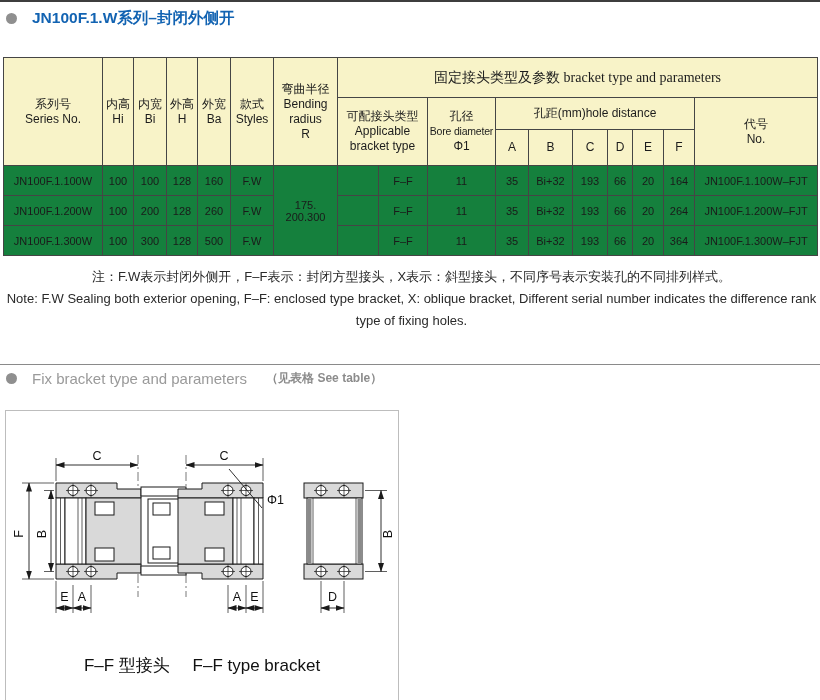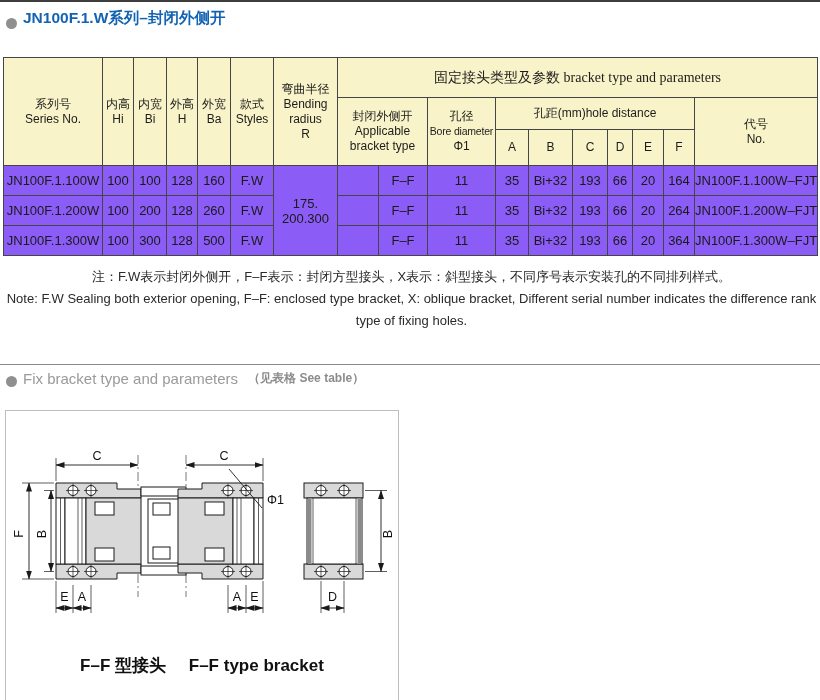--- a/index.html
+++ b/index.html
@@ -1,45 +1,45 @@
 <!DOCTYPE html>
 <html><head>
 <meta charset="utf-8">
 <style>
   html,body{margin:0;padding:0;}
   body{width:820px;height:700px;overflow:hidden;background:#ffffff;position:relative;
        font-family:"Liberation Sans", sans-serif;color:#1a1a1a;}
   .top-rule{position:absolute;top:0;left:0;width:820px;height:2px;background:#3d3d3d;}
-  .sec-title{position:absolute;display:flex;align-items:flex-end;gap:6px;white-space:nowrap;}
+  .sec-title{position:absolute;display:flex;align-items:center;gap:15px;white-space:nowrap;}
   .bullet{width:11px;height:11px;border-radius:50%;background:#8f8f8f;flex:0 0 auto;}
   .t-zh{color:#1263b2;font-weight:bold;font-size:15.5px;}
   .t-en{color:#9a9a9a;font-size:15px;}
   .t-hint{color:#8c8c8c;font-size:12px;margin-left:4px;font-weight:bold;}
   #title1{top:8px;left:6px;}
   #title2{top:370px;left:6px;}
   .divider{position:absolute;top:364px;left:0;width:820px;height:1px;background:#8a8a8a;}
 
   table.spec{position:absolute;top:57px;left:3px;width:814px;border-collapse:collapse;
              table-layout:fixed;}
   table.spec th, table.spec td{border:1px solid #454545;text-align:center;vertical-align:middle;
              padding:0;overflow:hidden;}
   table.spec thead th{background:#f8f3c8;font-weight:normal;font-size:12px;line-height:15px;color:#1c1c1c;}
   table.spec thead tr:nth-child(1){height:40px;}
   table.spec thead tr:nth-child(2){height:32px;}
   table.spec thead tr:nth-child(3){height:36px;}
   table.spec tbody tr{height:30px;}
-  table.spec tbody td{font-size:13px;background:#8b5cf6;}
+  table.spec tbody td{font-size:11px;background:#15803d;}
   .small{font-size:10.5px;letter-spacing:-0.2px;}
   .notes{position:absolute;top:266px;left:4px;width:815px;font-size:13px;color:#2a2a2a;line-height:22px;text-align:center;}
   .notes p{margin:0;}
 
   .draw-box{position:absolute;top:410px;left:5px;width:392px;height:300px;
             border:1px solid #bdbdbd;background:#fff;}
   .caption{position:absolute;top:243px;left:0;width:100%;text-align:center;font-size:17px;
-           font-weight:700;color:#111;}
+           font-weight:400;color:#111;}
   .caption span{margin:0 9px;}
   svg .gry{fill:#d9d9d9;stroke:#1a1a1a;stroke-width:1;}
   svg .wht{fill:#ffffff;stroke:#1a1a1a;stroke-width:1;}
   svg .thin{stroke:#1a1a1a;stroke-width:0.7;fill:none;}
   svg .dim{stroke:#1a1a1a;stroke-width:0.9;fill:none;}
   svg .dash{stroke:#555;stroke-width:0.8;fill:none;stroke-dasharray:9 3 2 3;}
   svg text.dlab{font-size:12.5px;fill:#111;font-family:"Liberation Sans",sans-serif;}
 </style>
 </head>
 <body>
@@ -100,21 +100,21 @@
       <th rowspan="3">
         <div>弯曲半径</div>
         <div>Bending</div>
         <div>radius</div>
         <div>R</div>
       </th>
       <th colspan="10" style="font-size:14px;font-family:Liberation Serif, serif;">固定接头类型及参数 bracket type and parameters</th>
     </tr>
     <tr>
       <th colspan="2" rowspan="2">
-        <div>封闭外侧开</div>
+        <div>可配接头类型</div>
         <div>Applicable</div>
         <div>bracket type</div>
       </th>
       <th rowspan="2">
         <div>孔径</div>
         <div class="small">Bore diameter</div>
         <div>Φ1</div>
       </th>
       <th colspan="6">孔距(mm)hole distance</th>
       <th rowspan="2">

